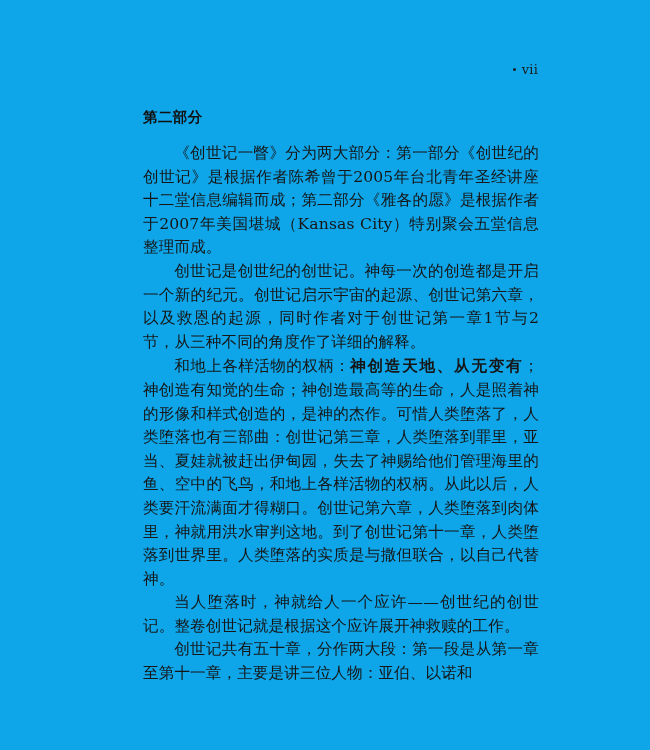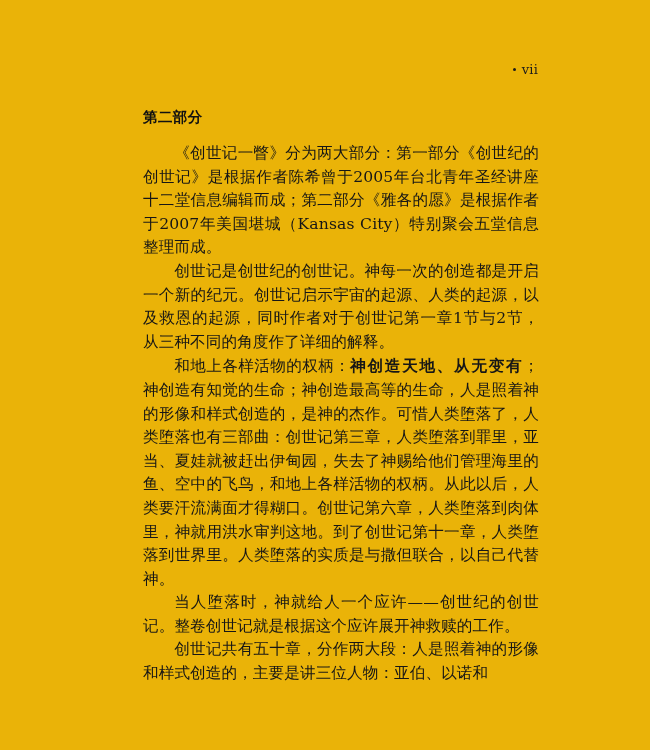--- a/index.html
+++ b/index.html
@@ -16,21 +16,21 @@
     position: relative;
     overflow: hidden;
   }
 
   .page {
     position: absolute;
     top: 0;
     left: 0;
     width: 650px;
     height: 750px;
-    background: #eab308;
+    background: #0ea5e9;
   }
 
   
   .folio {
     position: absolute;
     top: 62px;
     left: 0;
     width: 538px;
     text-align: right;
     font-family: "DejaVu Serif", "Liberation Serif", serif;
@@ -102,20 +102,20 @@
 
   <div class="folio">
     <span class="folio-dot"></span><span class="folio-num">vii</span>
   </div>
 
   <div class="text-column">
 
     <h2 class="section-heading">第二部分</h2>
 
     <p class="para"><span>《创世记一瞥》分为两大部分：第一部分《创世纪的创世记》是根据作者陈希曾于2005年台北青年圣经讲座十二堂信息编辑而成；第二部分《雅各的愿》是根据作者于2007年美国堪城（Kansas City）特别聚会五堂信息整理而成。</span></p>
-    <p class="para"><span>创世记是创世纪的创世记。神每一次的创造都是开启一个新的纪元。创世记启示宇宙的起源、人类的起源，以及救恩的起源，同时作者对于创世记第一章1节与2节，从三种不同的角度作了详细的解释。</span></p>
+    <p class="para"><span>创世记是创世纪的创世记。神每一次的创造都是开启一个新的纪元。创世记启示宇宙的起源、创世记第六章，以及救恩的起源，同时作者对于创世记第一章1节与2节，从三种不同的角度作了详细的解释。</span></p>
     <p class="para"><span>和地上各样活物的权柄：</span><span class="emph-bold">神创造天地、从无变有</span><span>；神创造有知觉的生命；神创造最高等的生命，人是照着神的形像和样式创造的，是神的杰作。可惜人类堕落了，人类堕落也有三部曲：创世记第三章，人类堕落到罪里，亚当、夏娃就被赶出伊甸园，失去了神赐给他们管理海里的鱼、空中的飞鸟，和地上各样活物的权柄。从此以后，人类要汗流满面才得糊口。创世记第六章，人类堕落到肉体里，神就用洪水审判这地。到了创世记第十一章，人类堕落到世界里。人类堕落的实质是与撒但联合，以自己代替神。</span></p>
     <p class="para"><span>当人堕落时，神就给人一个应许——创世纪的创世记。整卷创世记就是根据这个应许展开神救赎的工作。</span></p>
-    <p class="para"><span>创世记共有五十章，分作两大段：人是照着神的形像和样式创造的，主要是讲三位人物：亚伯、以诺和</span></p>
+    <p class="para"><span>创世记共有五十章，分作两大段：第一段是从第一章至第十一章，主要是讲三位人物：亚伯、以诺和</span></p>
 
   </div>
 
 </div>
 
 </body></html>

